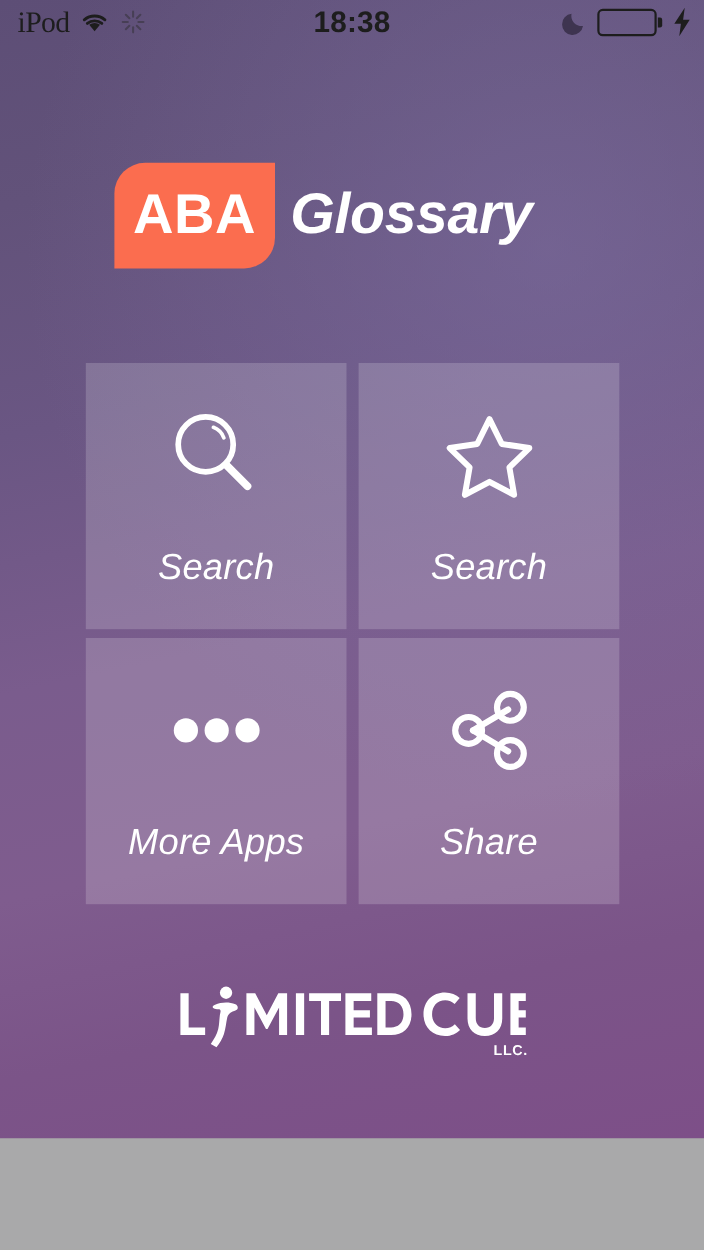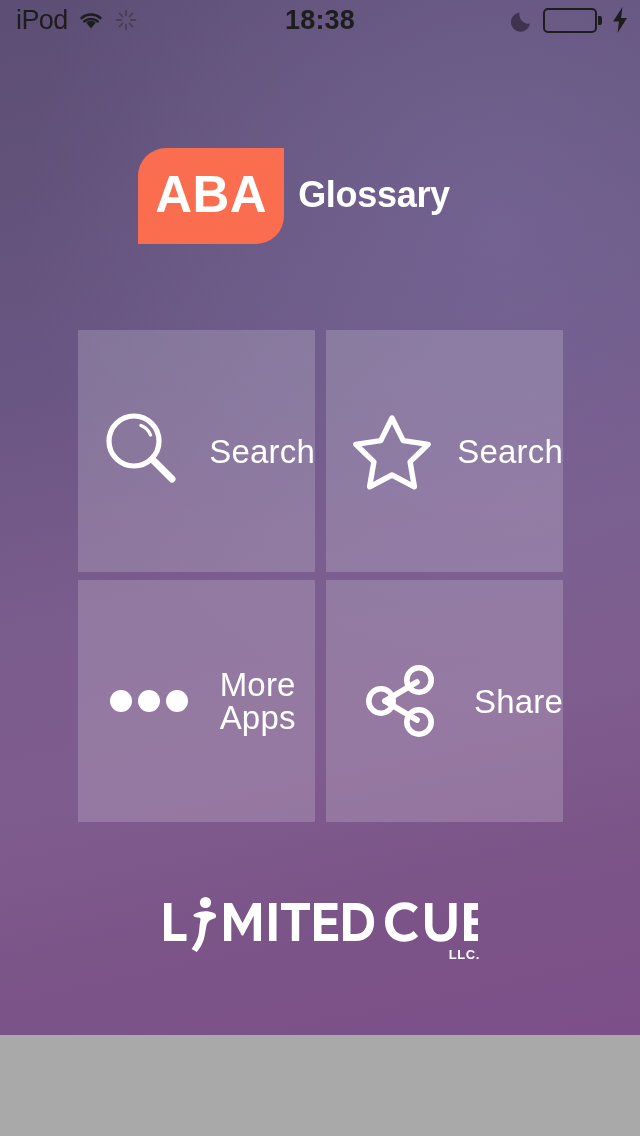--- a/index.html
+++ b/index.html
@@ -26,21 +26,21 @@
         #7d4f88 100%);
     overflow:hidden;
   }
 
   
   #statusbar{
     position:absolute; left:0; top:0; width:640px; height:40px;
     color:#191919;
   }
   .sb-left{ position:absolute; left:16px; top:0; height:40px; display:flex; align-items:center; gap:9px; }
-  .sb-carrier{ font-size:27px; letter-spacing:-0.6px; line-height:1; font-weight:400; color:#1d1d1d; }
+  .sb-carrier{ font-size:27px; letter-spacing:-0.6px; line-height:1; font-weight:400; color:#1d1d1d;font-family:Liberation Serif, serif; }
   .sb-time{
     position:absolute; left:0; top:0; width:640px; height:40px;
     display:flex; align-items:center; justify-content:center;
     font-size:27px; font-weight:600; letter-spacing:0.2px; color:#1d1d1d;
   }
   .sb-right{ position:absolute; right:12px; top:0; height:40px; display:flex; align-items:center; gap:8px; }
   .wifi{ width:28px; height:21px; display:block; }
   .spinner{ width:24px; height:24px; display:block; opacity:.45; }
   .moon{ width:24px; height:24px; display:block; }
   .battery{ display:flex; align-items:center; }
@@ -61,38 +61,39 @@
     width:146px; height:96px;
     background:#fb6d4f;
     border-radius:28px 0 28px 0;
     display:flex; align-items:center; justify-content:center;
   }
   .logo-badge-text{
     color:#ffffff; font-size:51px; font-weight:700; letter-spacing:0.5px; line-height:1;
     margin-top:-2px;
   }
   .logo-word{
-    color:#ffffff; font-size:36px; font-weight:700; letter-spacing:-0.3px; line-height:1;
-    margin-left:14px; margin-top:-2px;
+    color:#ffffff; font-size:52px; font-weight:700; letter-spacing:-0.3px; line-height:1;
+    margin-left:14px; margin-top:-2px;font-style:italic;
   }
 
   
   #grid{
     position:absolute; left:78px; top:330px;
     width:485px; height:489px;
     display:grid;
     grid-template-columns:237px 237px;
     grid-template-rows:242px 242px;
     gap:8px 11px;
   }
   .tile{
     position:relative;
     background:rgba(255,255,255,0.18);
-    display:flex; flex-direction:row; align-items:center; justify-content:flex-start;
+    display:flex; flex-direction:column; align-items:center; justify-content:flex-start;
     cursor:pointer;
+    font-style:italic;
   }
   .tile .icon-wrap{
     height:168px; width:100%;
     display:flex; align-items:center; justify-content:center;
   }
   .tile .tile-label{
     color:#ffffff; font-size:33px; font-weight:400; letter-spacing:0.2px; line-height:1;
   }
   .tile svg{ display:block; }
   .dots{ display:flex; align-items:center; gap:6px; }

